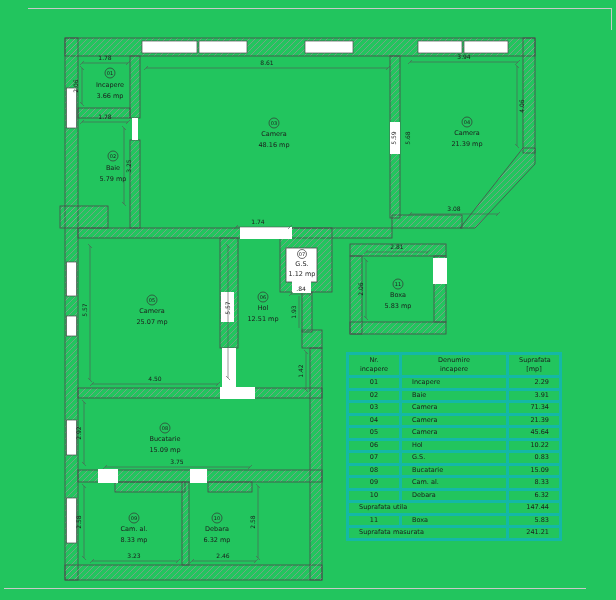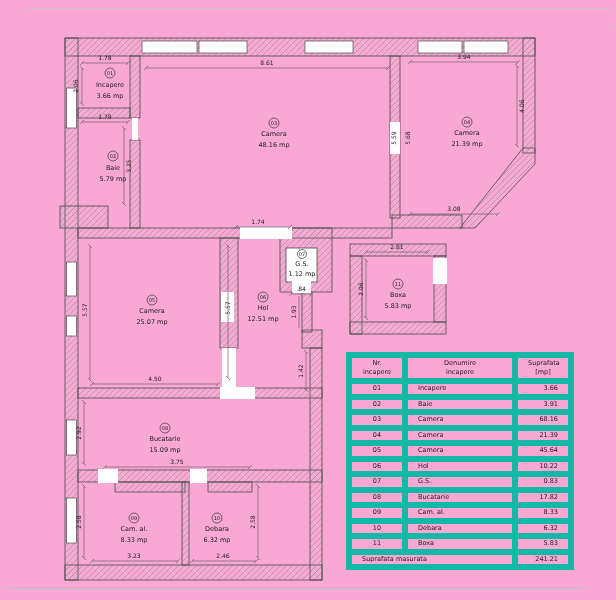--- a/index.html
+++ b/index.html
@@ -1,26 +1,26 @@
 <!DOCTYPE html>
 <html><head>
 <meta charset="utf-8">
 <style>
   html,body{margin:0;padding:0;background:#fff;}
-  .page{position:relative;width:616px;height:600px;background:#f9a8d4;overflow:hidden;
+  .page{position:relative;width:616px;height:600px;background:#22c55e;overflow:hidden;
         font-family:"DejaVu Sans",sans-serif;}
   .edge{position:absolute;background:#c9c9c9;}
   svg text{fill:#1c1c1c;}
   .dimtxt{font-size:6px;}
   .roomname{font-size:6.5px;}
   .roomnum{font-size:5px;}
   
   .areatable{position:absolute;left:346px;top:352px;width:152px;border-collapse:collapse;
              font-size:6.5px;color:#1c1c1c;table-layout:fixed;}
-  .areatable td{border:6px solid #14b8a6;padding:0 10px;height:9.5px;line-height:9.5px;
+  .areatable td{border:3px solid #14b8a6;padding:0 10px;height:9.5px;line-height:9.5px;
                 overflow:hidden;white-space:nowrap;}
   .areatable .hdr td{white-space:pre-line;text-align:center;line-height:9px;height:20px;}
   .c-nr{width:30px;text-align:center;}
   .c-name{width:84px;text-align:left;margin-left:19px;}
   .c-area{width:30px;text-align:right;}
   .tot-label{text-align:left;}
 </style>
 </head>
 <body>
 
@@ -225,31 +225,31 @@
       <td class="c-nr">Nr.
 incapere</td>
       <td class="c-name">Denumire
 incapere</td>
       <td class="c-area">Suprafata
 [mp]</td>
     </tr>
     <tr>
       <td class="c-nr">01</td>
       <td class="c-name">Incapere</td>
-      <td class="c-area">3.66</td>
+      <td class="c-area">2.29</td>
     </tr>
     <tr>
       <td class="c-nr">02</td>
       <td class="c-name">Baie</td>
       <td class="c-area">3.91</td>
     </tr>
     <tr>
       <td class="c-nr">03</td>
       <td class="c-name">Camera</td>
-      <td class="c-area">68.16</td>
+      <td class="c-area">71.34</td>
     </tr>
     <tr>
       <td class="c-nr">04</td>
       <td class="c-name">Camera</td>
       <td class="c-area">21.39</td>
     </tr>
     <tr>
       <td class="c-nr">05</td>
       <td class="c-name">Camera</td>
       <td class="c-area">45.64</td>
@@ -260,33 +260,37 @@
       <td class="c-area">10.22</td>
     </tr>
     <tr>
       <td class="c-nr">07</td>
       <td class="c-name">G.S.</td>
       <td class="c-area">0.83</td>
     </tr>
     <tr>
       <td class="c-nr">08</td>
       <td class="c-name">Bucatarie</td>
-      <td class="c-area">17.82</td>
+      <td class="c-area">15.09</td>
     </tr>
     <tr>
       <td class="c-nr">09</td>
       <td class="c-name">Cam. al.</td>
       <td class="c-area">8.33</td>
     </tr>
     <tr>
       <td class="c-nr">10</td>
       <td class="c-name">Debara</td>
       <td class="c-area">6.32</td>
     </tr>
     <tr>
+      <td class="tot-label" colspan="2">Suprafata utila</td>
+      <td class="c-area">147.44</td>
+    </tr>
+    <tr>
       <td class="c-nr">11</td>
       <td class="c-name">Boxa</td>
       <td class="c-area">5.83</td>
     </tr>
     <tr>
       <td class="tot-label" colspan="2">Suprafata masurata</td>
       <td class="c-area">241.21</td>
     </tr>
   </tbody>
     </table>

